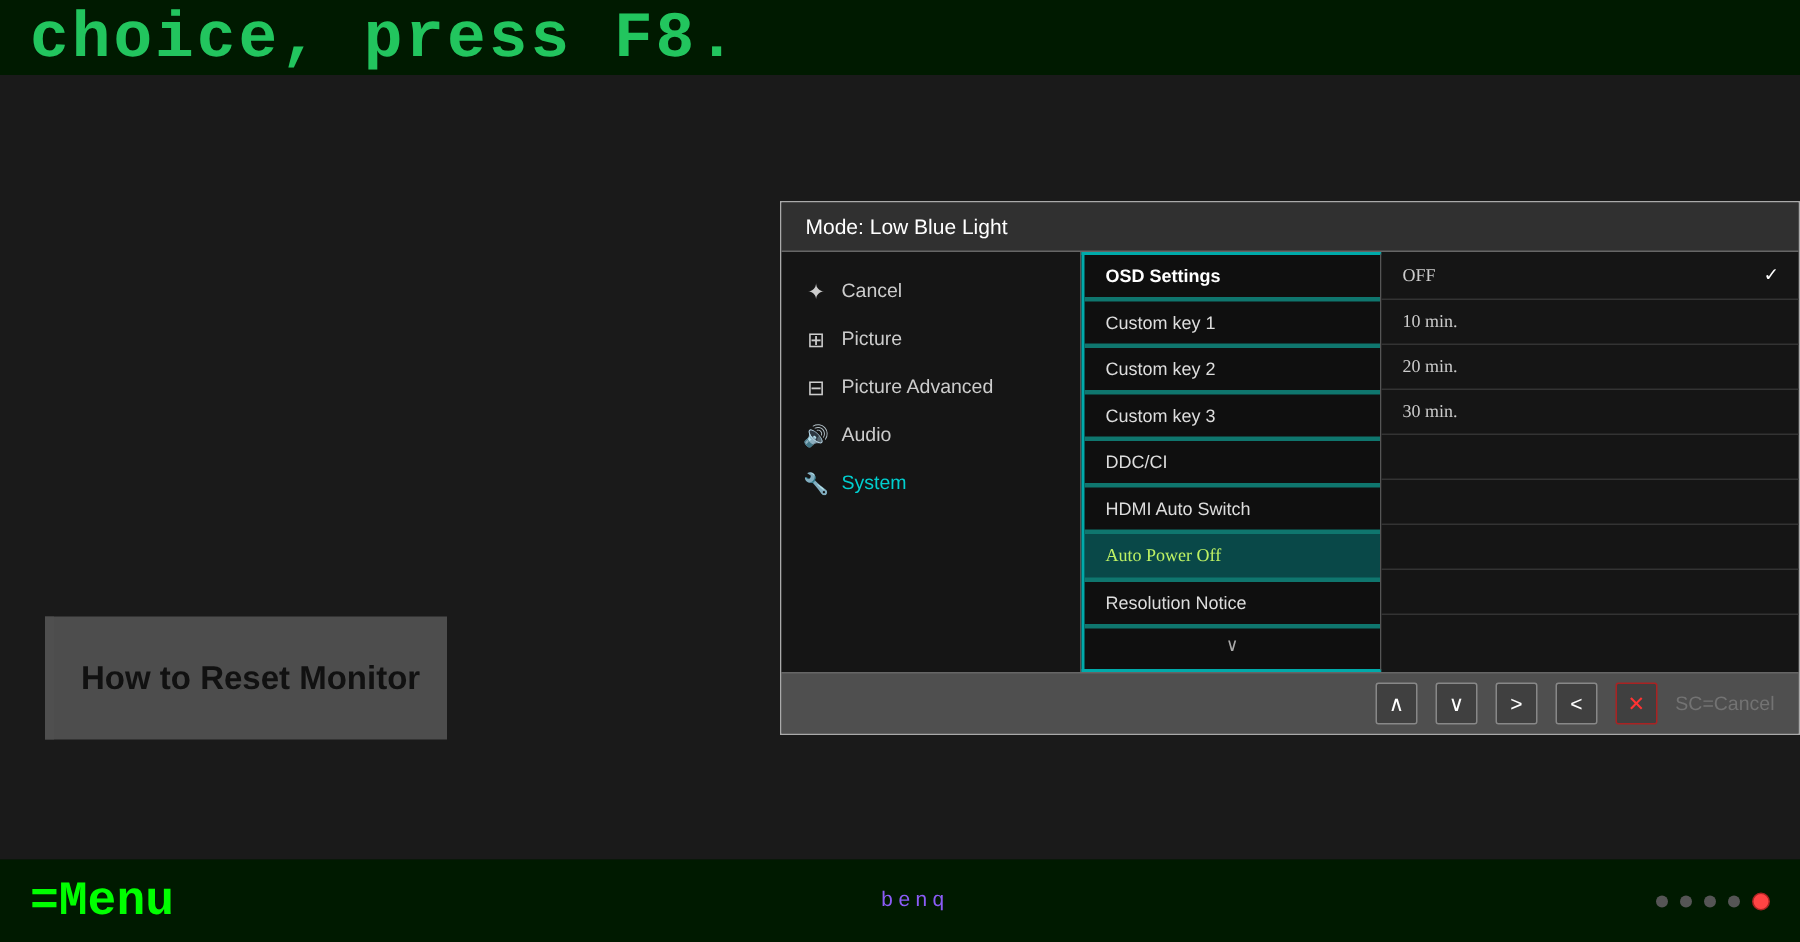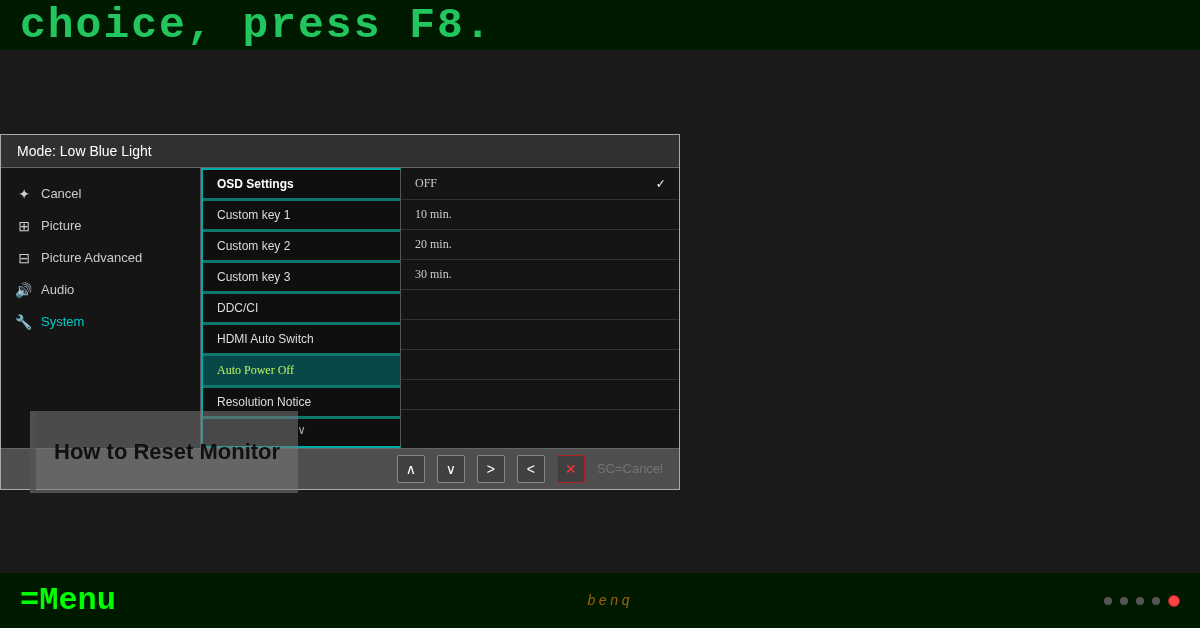--- a/index.html
+++ b/index.html
@@ -57,21 +57,21 @@
     
     .monitor-area {
       position: absolute;
       top: 50px;
       left: 0;
       right: 0;
       bottom: 55px;
       background: #1a1a1a;
       display: flex;
       align-items: center;
-      justify-content: flex-start;
+      justify-content: flex-end;
     }
 
     
     .osd-container {
       position: relative;
       width: 680px;
       background: rgba(30, 30, 30, 0.92);
       border: 1px solid #aaa;
       padding: 0;
     }
@@ -347,21 +347,21 @@
   </div>
 
   <div class="article-overlay">
     <span class="article-title">How to Reset Monitor</span>
   </div>
 
 </div>
 
 <div class="bottom-bar">
   <span class="menu-text">=Menu</span>
-  <span style="color:#a16207; font-size:14px; font-style:italic; letter-spacing:3px;">benq</span>
+  <span style="color:#8b5cf6; font-size:14px; letter-spacing:3px;">benq</span>
   <div style="display:flex; gap:8px; align-items:center;">
     <div class="monitor-btn"></div>
     <div class="monitor-btn"></div>
     <div class="monitor-btn"></div>
     <div class="monitor-btn"></div>
     <div class="monitor-power-btn"></div>
   </div>
 </div>
 
 </body></html>

